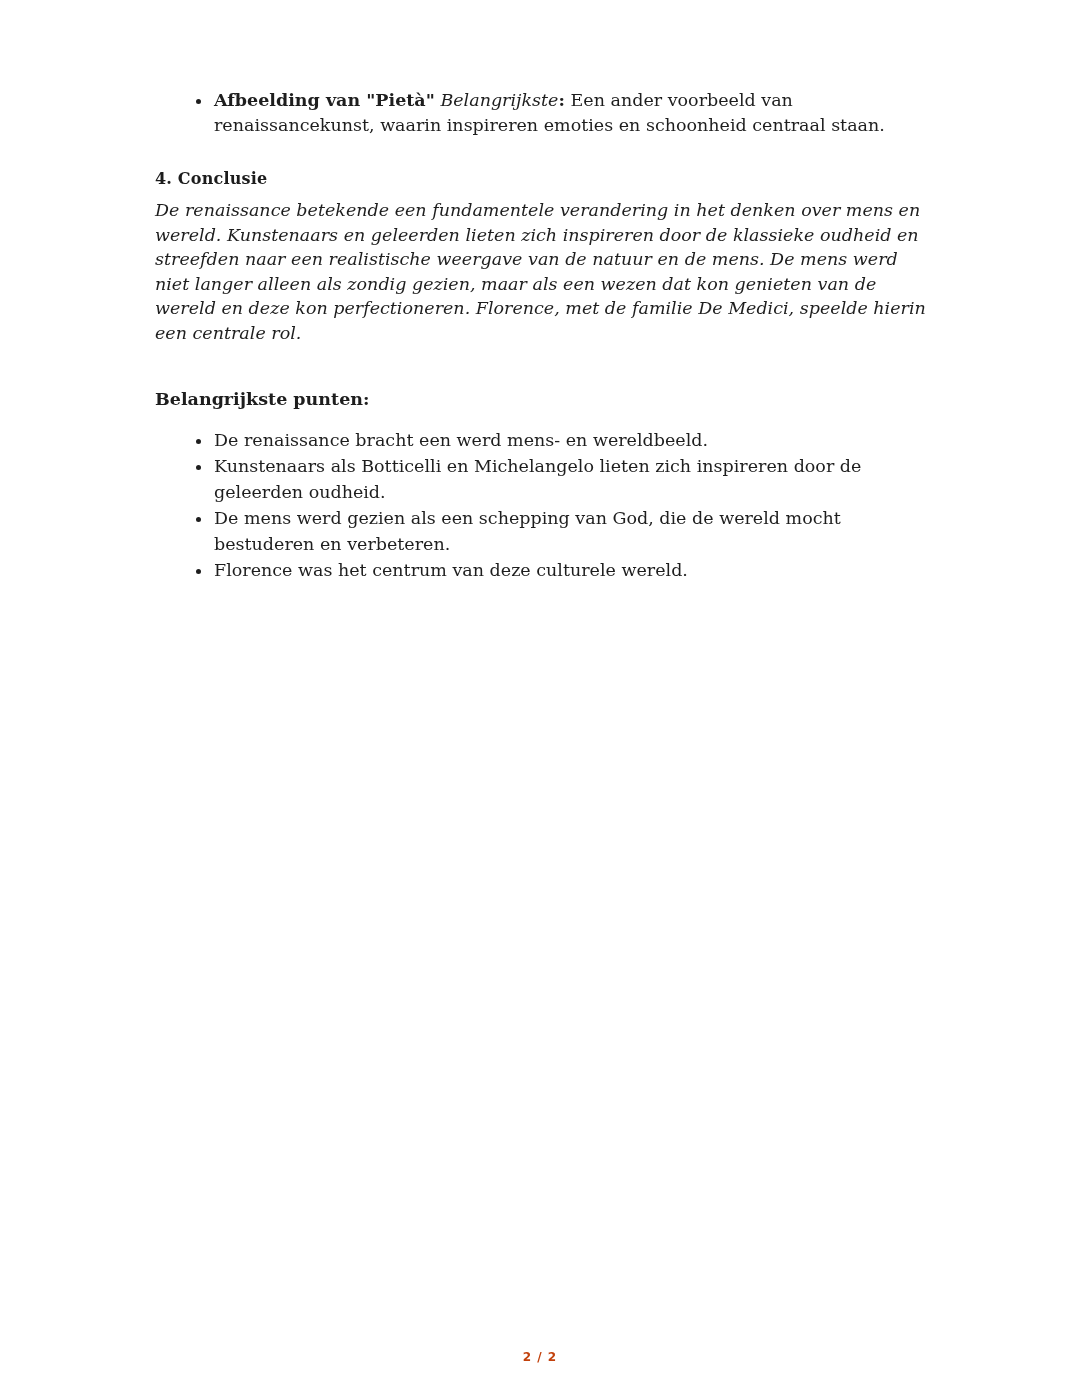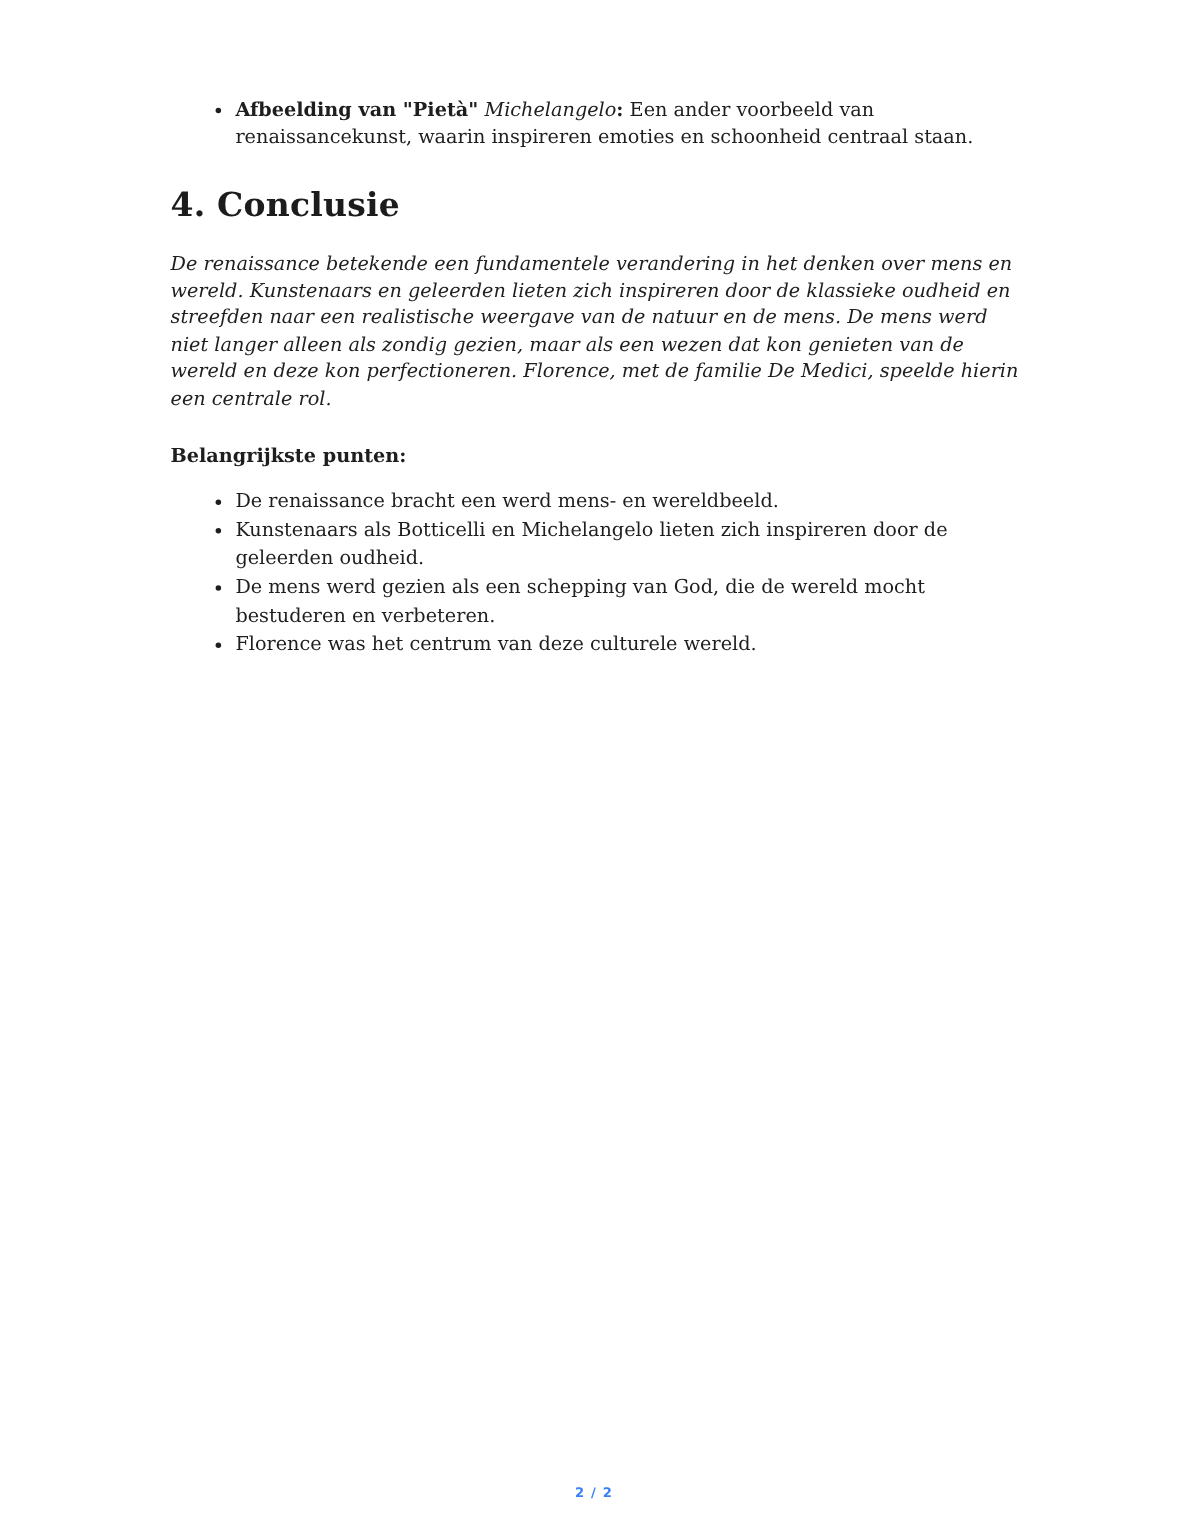--- a/index.html
+++ b/index.html
@@ -36,63 +36,63 @@
     padding-left: 2px;
   }
   .doc-list li::marker {
     font-size: 15px;
     color: #1e1e1e;
   }
   .top-list { margin-bottom: 0; }
   .bold { font-weight: 700; }
   .italic { font-style: italic; }
   .doc-heading {
-    font-size: 30px;
+    font-size: 16px;
     font-weight: 700;
     color: #1c1c1c;
     margin-top: 31px;
-    margin-bottom: 24px;
+    margin-bottom: 10px;
     letter-spacing: 0.2px;
   }
   .doc-paragraph {
     font-size: 17.5px;
     line-height: 24.5px;
     text-align: left;
     font-style: italic;
   }
   .key-points-label {
     font-size: 17.5px;
     font-weight: 700;
-    margin-top: 30px;
+    margin-top: 44px;
     margin-bottom: 18px;
   }
   .key-points-list li {
     line-height: 26px;
   }
   .page-footer {
     position: absolute;
     top: 1350px;
     left: 0;
     width: 1080px;
     text-align: center;
     font-family: "DejaVu Sans", "Liberation Sans", sans-serif;
     font-size: 12px;
     font-weight: 700;
-    color: #3b82f6;
+    color: #c2410c;
     letter-spacing: 1px;
   }
 </style>
 </head>
 <body>
 
 <div class="page">
   <div class="content">
 
     <ul class="doc-list top-list">
-      <li><span class="bold">Afbeelding van "Pietà"</span> <span class="italic">Michelangelo</span><span class="bold">:</span> <span>Een ander voorbeeld van renaissancekunst, waarin inspireren emoties en schoonheid centraal staan.</span></li>
+      <li><span class="bold">Afbeelding van "Pietà"</span> <span class="italic">Belangrijkste</span><span class="bold">:</span> <span>Een ander voorbeeld van renaissancekunst, waarin inspireren emoties en schoonheid centraal staan.</span></li>
     </ul>
 
     <div class="doc-heading">4. Conclusie</div>
 
     <p class="doc-paragraph">De renaissance betekende een fundamentele verandering in het denken over mens en wereld. Kunstenaars en geleerden lieten zich inspireren door de klassieke oudheid en streefden naar een realistische weergave van de natuur en de mens. De mens werd niet langer alleen als zondig gezien, maar als een wezen dat kon genieten van de wereld en deze kon perfectioneren. Florence, met de familie De Medici, speelde hierin een centrale rol.</p>
 
     <div class="key-points-label">Belangrijkste punten:</div>
 
     <ul class="doc-list key-points-list">
       <li>De renaissance bracht een werd mens- en wereldbeeld.</li>

